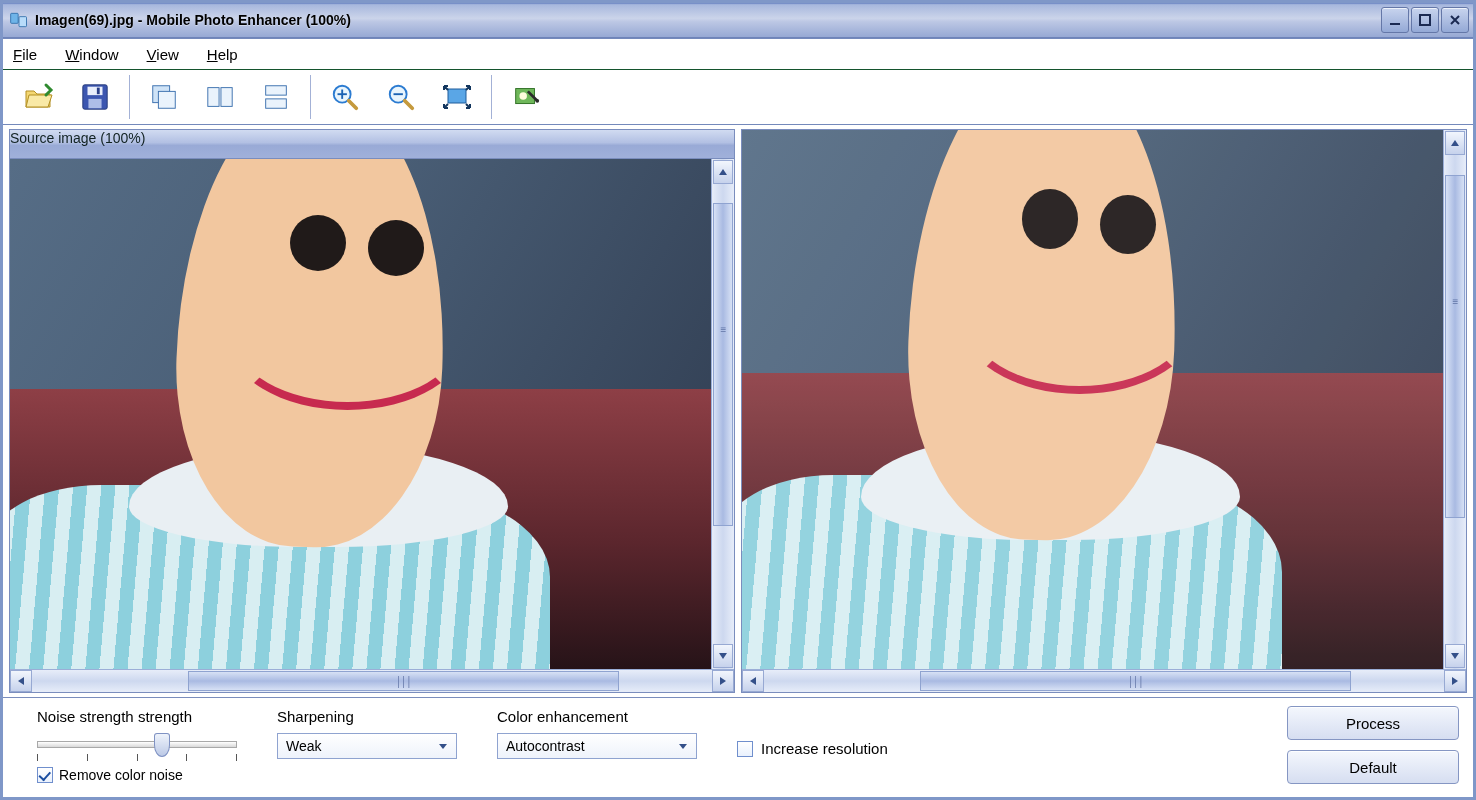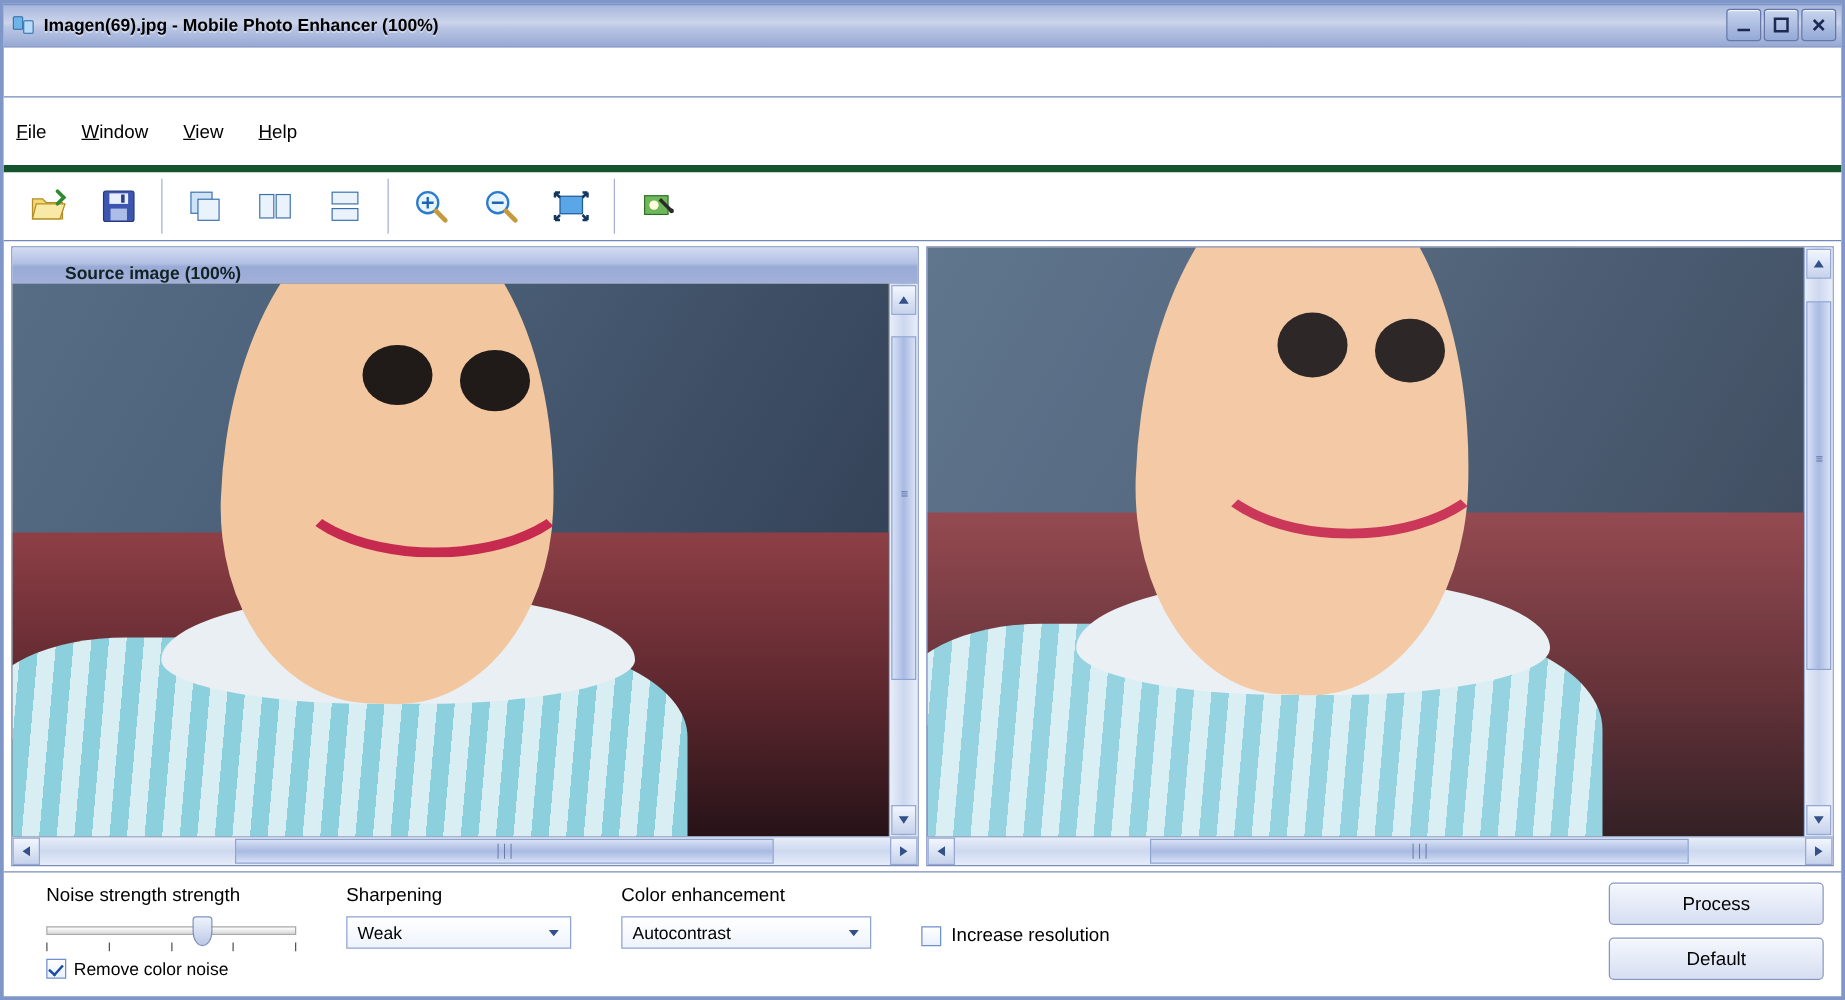--- a/index.html
+++ b/index.html
@@ -59,28 +59,27 @@
     border-radius: 3px;
     display: flex; align-items: center; justify-content: center;
     box-shadow: inset 0 1px 0 rgba(255,255,255,.7);
   }
   .title-btn svg { width: 14px; height: 14px; }
 
   
   .menubar {
     height: 30px;
     border-top: 1px solid #7489bb;
-    border-bottom: 6px solid #14532d;
+    border-bottom: 1px solid #14532d;
     display: flex;
     align-items: center;
-    padding: 12px 10px;
+    padding: 0 10px;
     gap: 28px;
     background: #fff;
     font-size: 15px;
-    margin-top: 39px;
   }
   .menu-item { cursor: default; }
   .underline { text-decoration: underline; }
 
   
   .toolbar {
     height: 54px;
     border-bottom: 1px solid #7489bb;
     display: flex;
     align-items: center;
@@ -113,23 +112,22 @@
     display: flex;
     flex-direction: column;
     border: 1px solid #7a8dbd;
     min-width: 0;
   }
   .panel-header {
     height: 28px;
     background: linear-gradient(#d1dbf1, #b2c0e3 45%, #99aad6 55%, #a0b0da 100%);
     border-bottom: 1px solid #7a8dbd;
     display: flex;
-    align-items: flex-end;
-    padding-left: 42px;
-    font-weight: bold;
+    align-items: flex-start;
+    font-weight: normal;
     font-size: 14px;
     color: #122;
   }
   .panel-header.result span {
     color: #fff;
     text-shadow: 1px 1px 0 #6c7faf, -1px -1px 0 #6c7faf, 1px -1px 0 #6c7faf, -1px 1px 0 #6c7faf;
   }
 
   .panel-body {
     flex: 1 1 auto;

